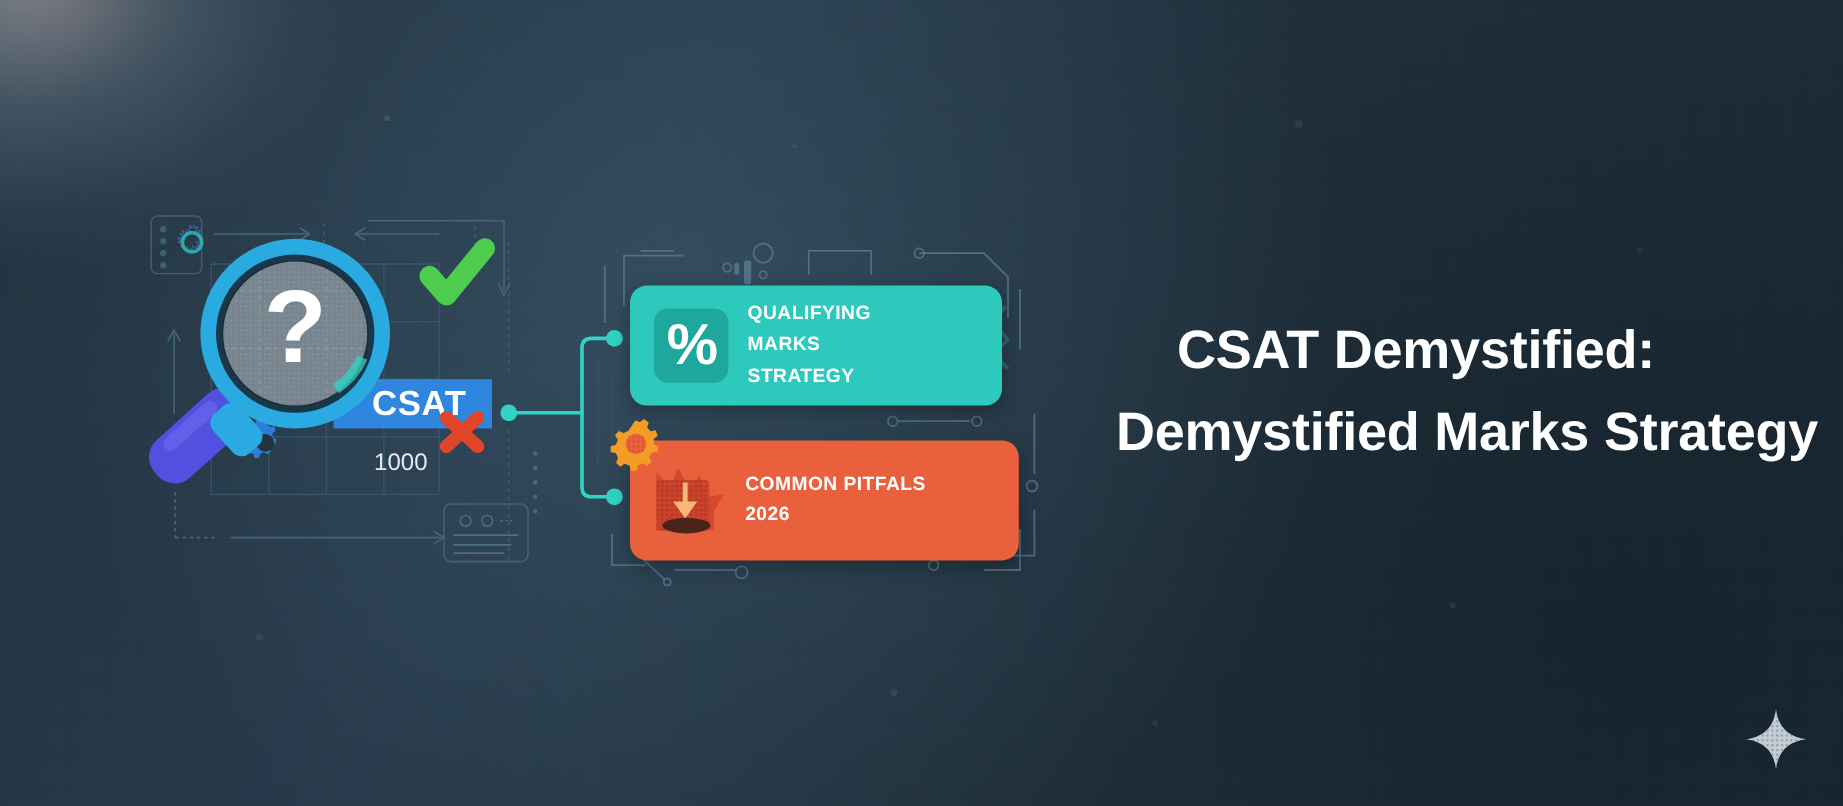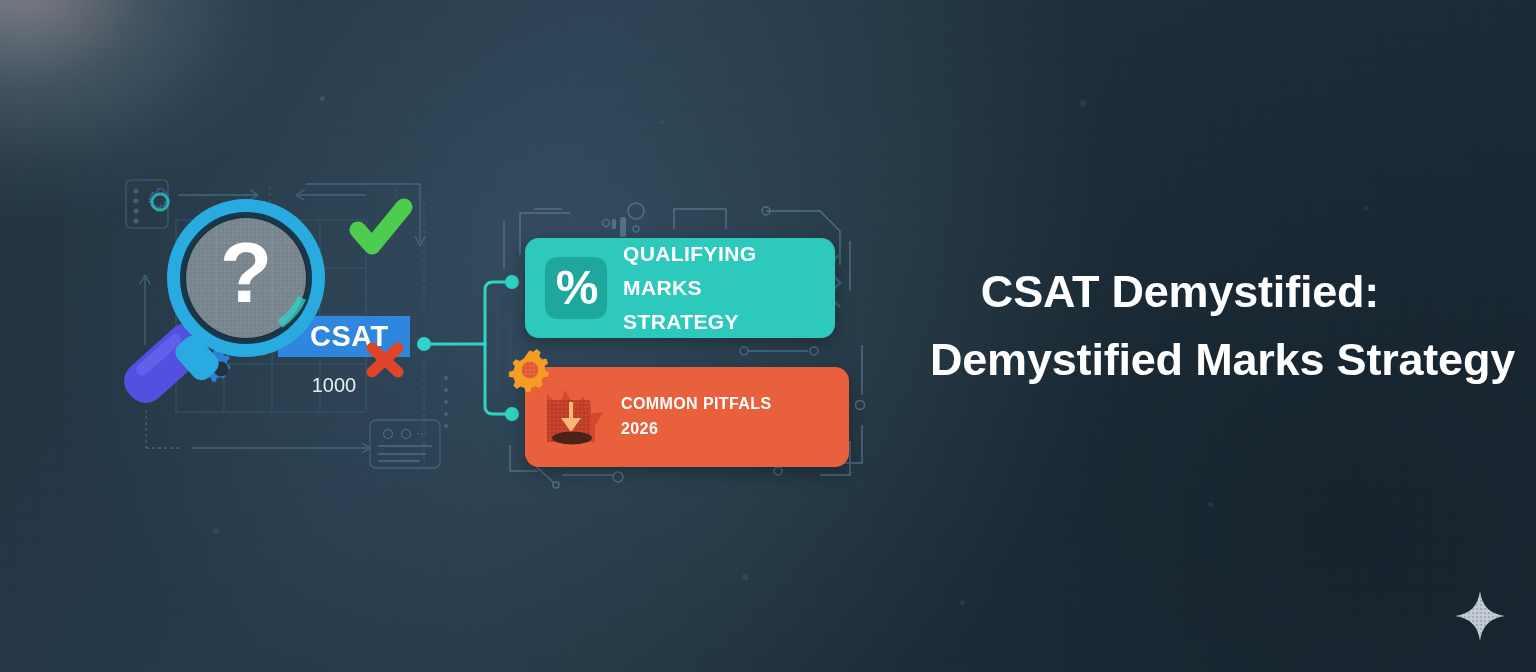--- a/index.html
+++ b/index.html
@@ -77,21 +77,21 @@
   .pct-glyph{
     font-size:48px; font-weight:bold; color:#ffffff;
     line-height:1; letter-spacing:-2px;
     font-family:"Liberation Sans", sans-serif;
   }
   #icon-pitfall{ background:transparent; width:74px; height:74px; margin-left:14px; }
   .card-text{
     margin-left:16px;
     color:#ffffff;
     font-weight:bold;
-    font-size:21px;
+    font-size:16px;
     line-height:1.62;
     letter-spacing:.4px;
     white-space:pre-line;
   }
   #card-orange .card-text{ font-size:16px; line-height:1.55; margin-left:8px; }
 
   
   #orange-gear{
     position:absolute; left:-18px; top:-20px; width:46px; height:46px;
   }

